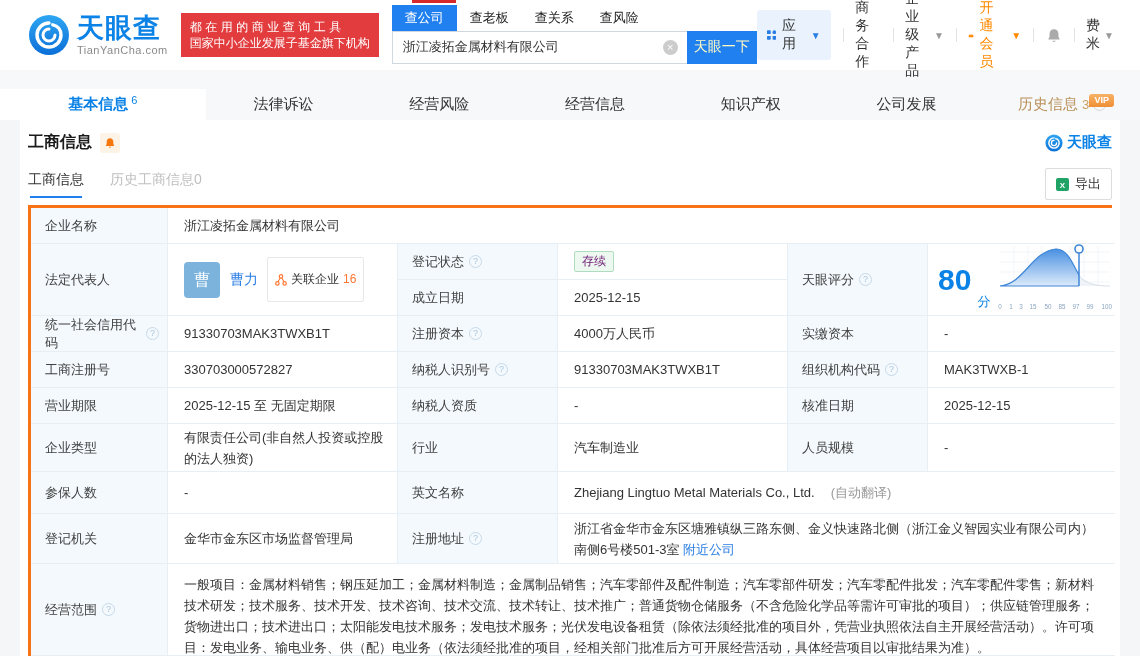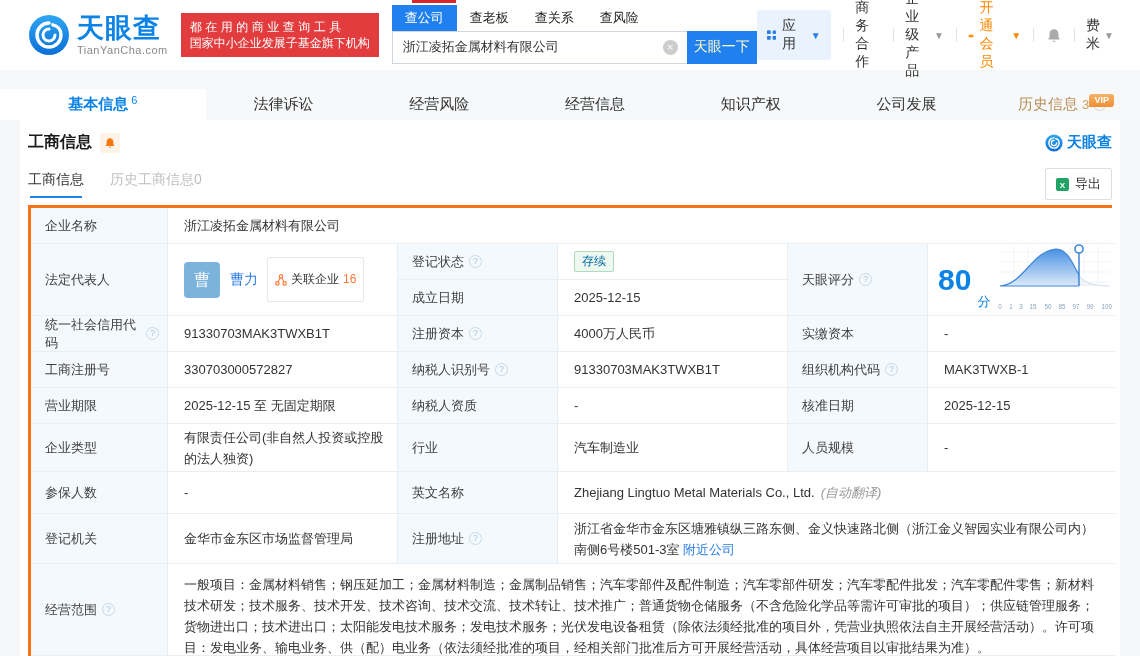--- a/index.html
+++ b/index.html
@@ -70,23 +70,23 @@
   .cs5 { grid-column:span 5; }
   .cs3 { grid-column:span 3; }
   .last { border-right:none; }
   .dash { color:#333; }
 
   .avatar { width:36px; height:36px; border-radius:4px; background:#7cb3dc; color:#fff; font-size:16px; display:flex; align-items:center; justify-content:center; flex:none; cursor:pointer; }
   .rep-name { color:#2a7ee3; font-size:14px; margin:0 9px 0 10px; cursor:pointer; }
   .rel-badge { display:flex; align-items:center; gap:4px; border:1px solid #e8e8e8; border-radius:2px; padding:11px 7px; font-size:12px; cursor:pointer; }
   .rel-cnt { color:#ff7733; }
 
-  .tag-green { color:#0369a1; background:#edf8f1; border:1px solid #afdcbe; border-radius:2px; padding:1px 7px; font-size:12px; line-height:17px; }
+  .tag-green { color:#701a75; background:#edf8f1; border:1px solid #afdcbe; border-radius:2px; padding:1px 7px; font-size:12px; line-height:17px; }
   .link { color:#2a7ee3; cursor:pointer; }
-  .note { color:#999; margin-left:6px;font-style:italic; }
+  .note { color:#999; margin-left:16px; }
 
   .score-cell { gap:6px; padding:0 4px 0 10px; }
   .score-num { font-size:30px; font-weight:bold; color:#0b82e6; line-height:1; }
   .score-unit { font-size:13px; color:#0b82e6; align-self:flex-end; margin-bottom:3px; }
   .score-chart { margin-left:auto; width:118px; }
   .ticks { display:flex; justify-content:space-between; width:114px; margin:0 auto; }
   .ticks span { font-size:7px; color:#8aa4bf; transform:scale(.9); }
   .vc.multi { }
   .vc.multi > div { line-height:21px; }
   .scope-text { line-height:22px;margin-top:12px; }

